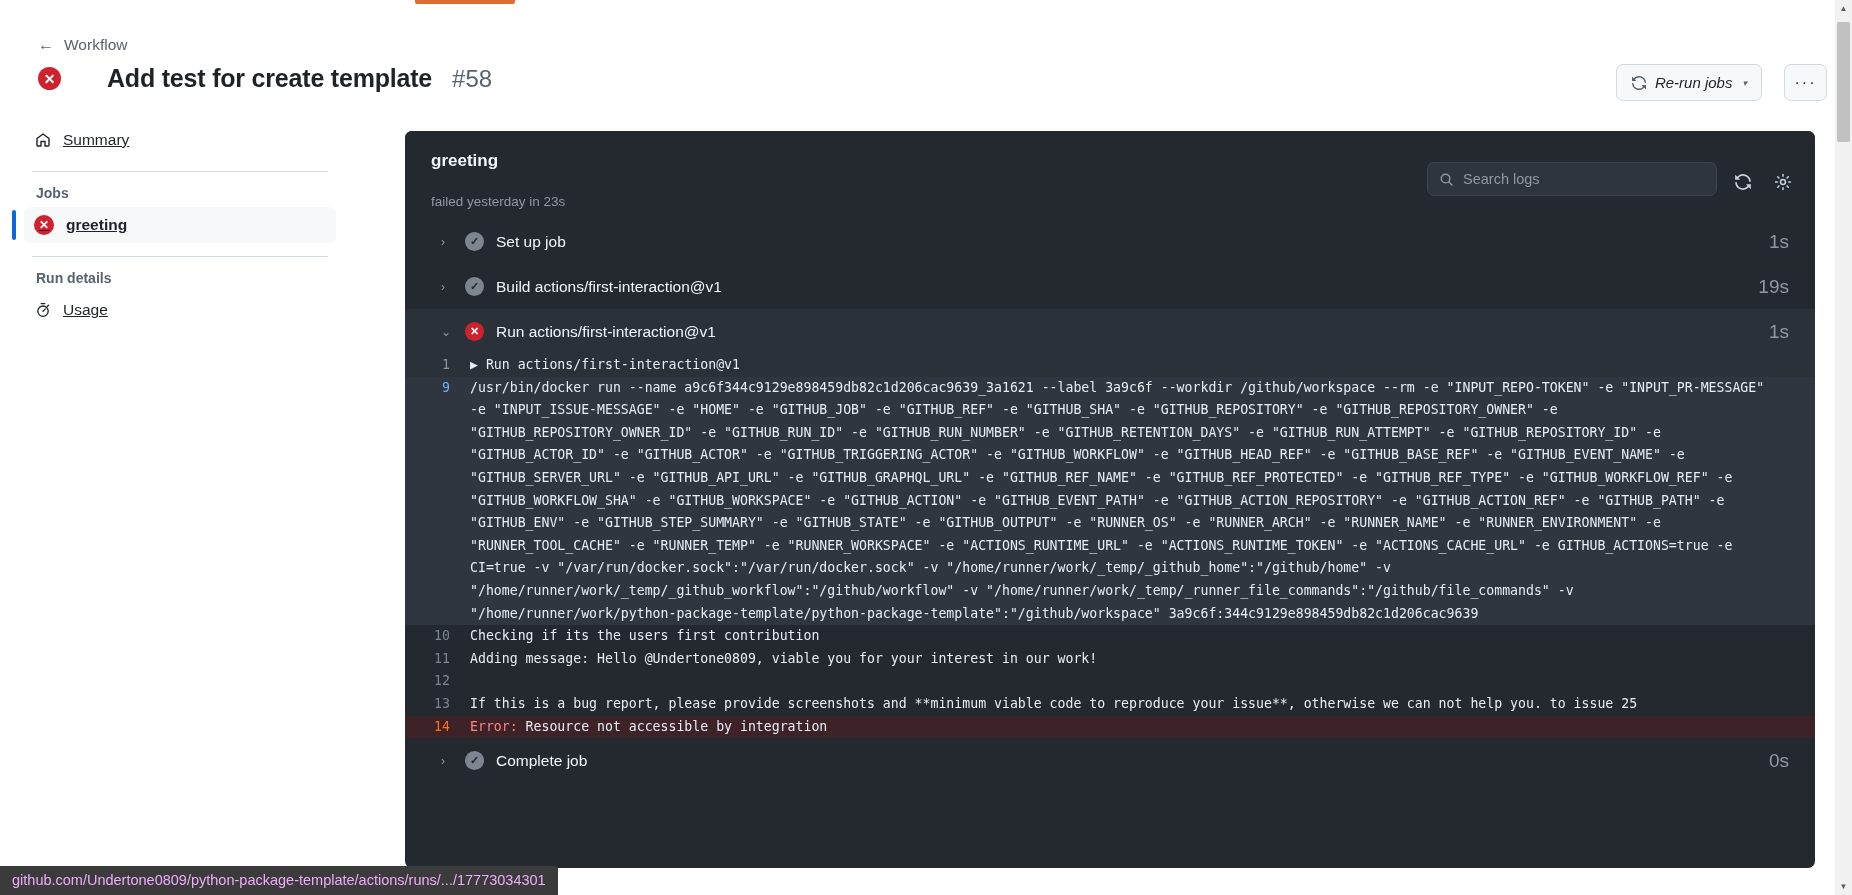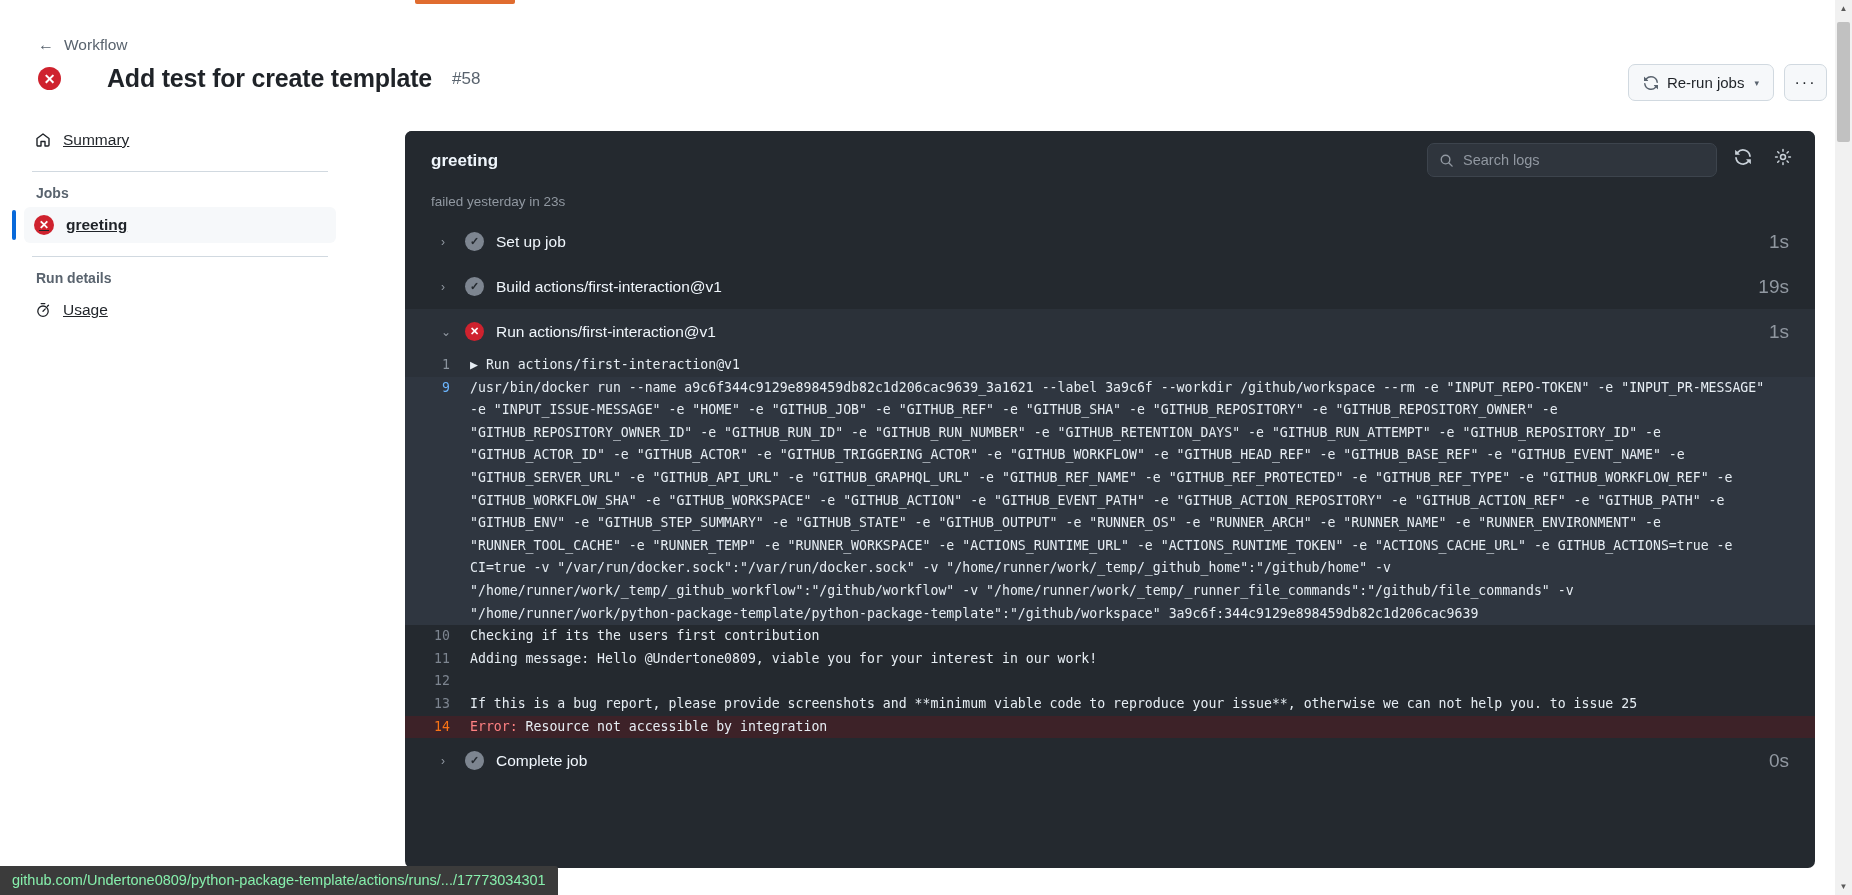--- a/index.html
+++ b/index.html
@@ -29,23 +29,23 @@
 
   .run-title-row { position: absolute; left: 38px; top: 58px; display: flex; align-items: center; gap: 13px; }
   .status-circle {
     width: 23px; height: 23px; border-radius: 50%;
     background: #cf222e; color: #fff;
     display: flex; align-items: center; justify-content: center;
     font-size: 14px; font-weight: bold; flex: none;
   }
   .status-circle.small { width: 20px; height: 20px; font-size: 12px; }
   .run-title { font-size: 25px; font-weight: 600; color: #1f2328; letter-spacing: -0.2px; margin-left: 33px; }
-  .run-number { font-size: 17px; font-weight: 400; color: #59636e; margin-left: 7px; }
-
-  .header-actions { position: absolute; right: 25px; top: 58px; display: flex; align-items: center; gap: 10px; }
+  .run-number { font-size: 24px; font-weight: 400; color: #59636e; margin-left: 7px; }
+
+  .header-actions { position: absolute; right: 25px; top: 58px; display: flex; align-items: center; gap: 22px; font-style: italic; }
   .btn {
     display: flex; align-items: center; gap: 8px;
     height: 37px; padding: 0 14px;
     border: 1px solid #d1d9e0; border-radius: 7px;
     background: #f6f8fa; color: #1f2328; font-size: 15px; cursor: pointer;
   }
   .btn .caret { font-size: 9px; color: #59636e; margin-left: 2px; }
   .btn-icon-only {
     width: 43px; height: 37px; justify-content: center; padding: 0;
     letter-spacing: 2px; font-size: 16px; color: #1f2328;
@@ -73,21 +73,21 @@
 
   
   .log-panel {
     position: absolute; left: 405px; top: 131px; width: 1410px; height: 737px;
     background: #24292f; border-radius: 7px; overflow: hidden;
     font-family: "DejaVu Sans Mono", monospace;
   }
   .panel-head { position: relative; height: 88px; background: #24292f; }
   .panel-title { position: absolute; left: 26px; top: 20px; font-family: "Liberation Sans", sans-serif; font-size: 17px; font-weight: 600; color: #f0f6fc; }
   .panel-sub { position: absolute; left: 26px; top: 63px; font-family: "Liberation Sans", sans-serif; font-size: 13.5px; color: #9198a1; }
-  .panel-tools { position: absolute; right: 18px; top: 12px; display: flex; align-items: flex-start; gap: 12px; }
+  .panel-tools { position: absolute; right: 18px; top: 31px; display: flex; align-items: flex-end; gap: 12px; }
   .search-box {
     display: flex; align-items: center; gap: 9px;
     width: 290px; height: 34px; padding: 0 11px;
     background: #2f353d; border: 1px solid #3d444d; border-radius: 7px;
   }
   .search-box input {
     flex: 1; background: transparent; border: none; outline: none;
     color: #f0f6fc; font-family: "Liberation Sans", sans-serif; font-size: 14.5px;
   }
   .search-box input::placeholder { color: #9198a1; }
@@ -123,21 +123,21 @@
   .log-line.highlight { background: #2f3640; }
   .log-line.highlight .ln { color: #6cb6ff; }
   .log-line.error { background: #3d2228; }
   .log-line.error .ln { color: #f97316; }
   .log-line.error .err-kw { color: #ff8182; }
   .tri { color: #e6edf3; }
 
   
   .status-bar {
     position: absolute; left: 0; bottom: 0;
-    background: #3b3b3b; color: #86efac;
+    background: #3b3b3b; color: #f0abfc;
     font-family: "Liberation Sans", sans-serif; font-size: 14.5px;
     padding: 6px 12px 7px; border-top-right-radius: 3px;
     max-width: 620px; white-space: nowrap; overflow: hidden; text-overflow: ellipsis;
   }
 
   
   .scrollbar { position: absolute; right: 0; top: 0; width: 17px; height: 895px; background: #f1f1f1; }
   .scrollbar .arrow { position: absolute; left: 0; width: 17px; height: 17px; color: #5a5a5a; font-size: 8px; display: flex; align-items: center; justify-content: center; }
   .scrollbar .arrow.up { top: 0; }
   .scrollbar .arrow.down { bottom: 0; }

